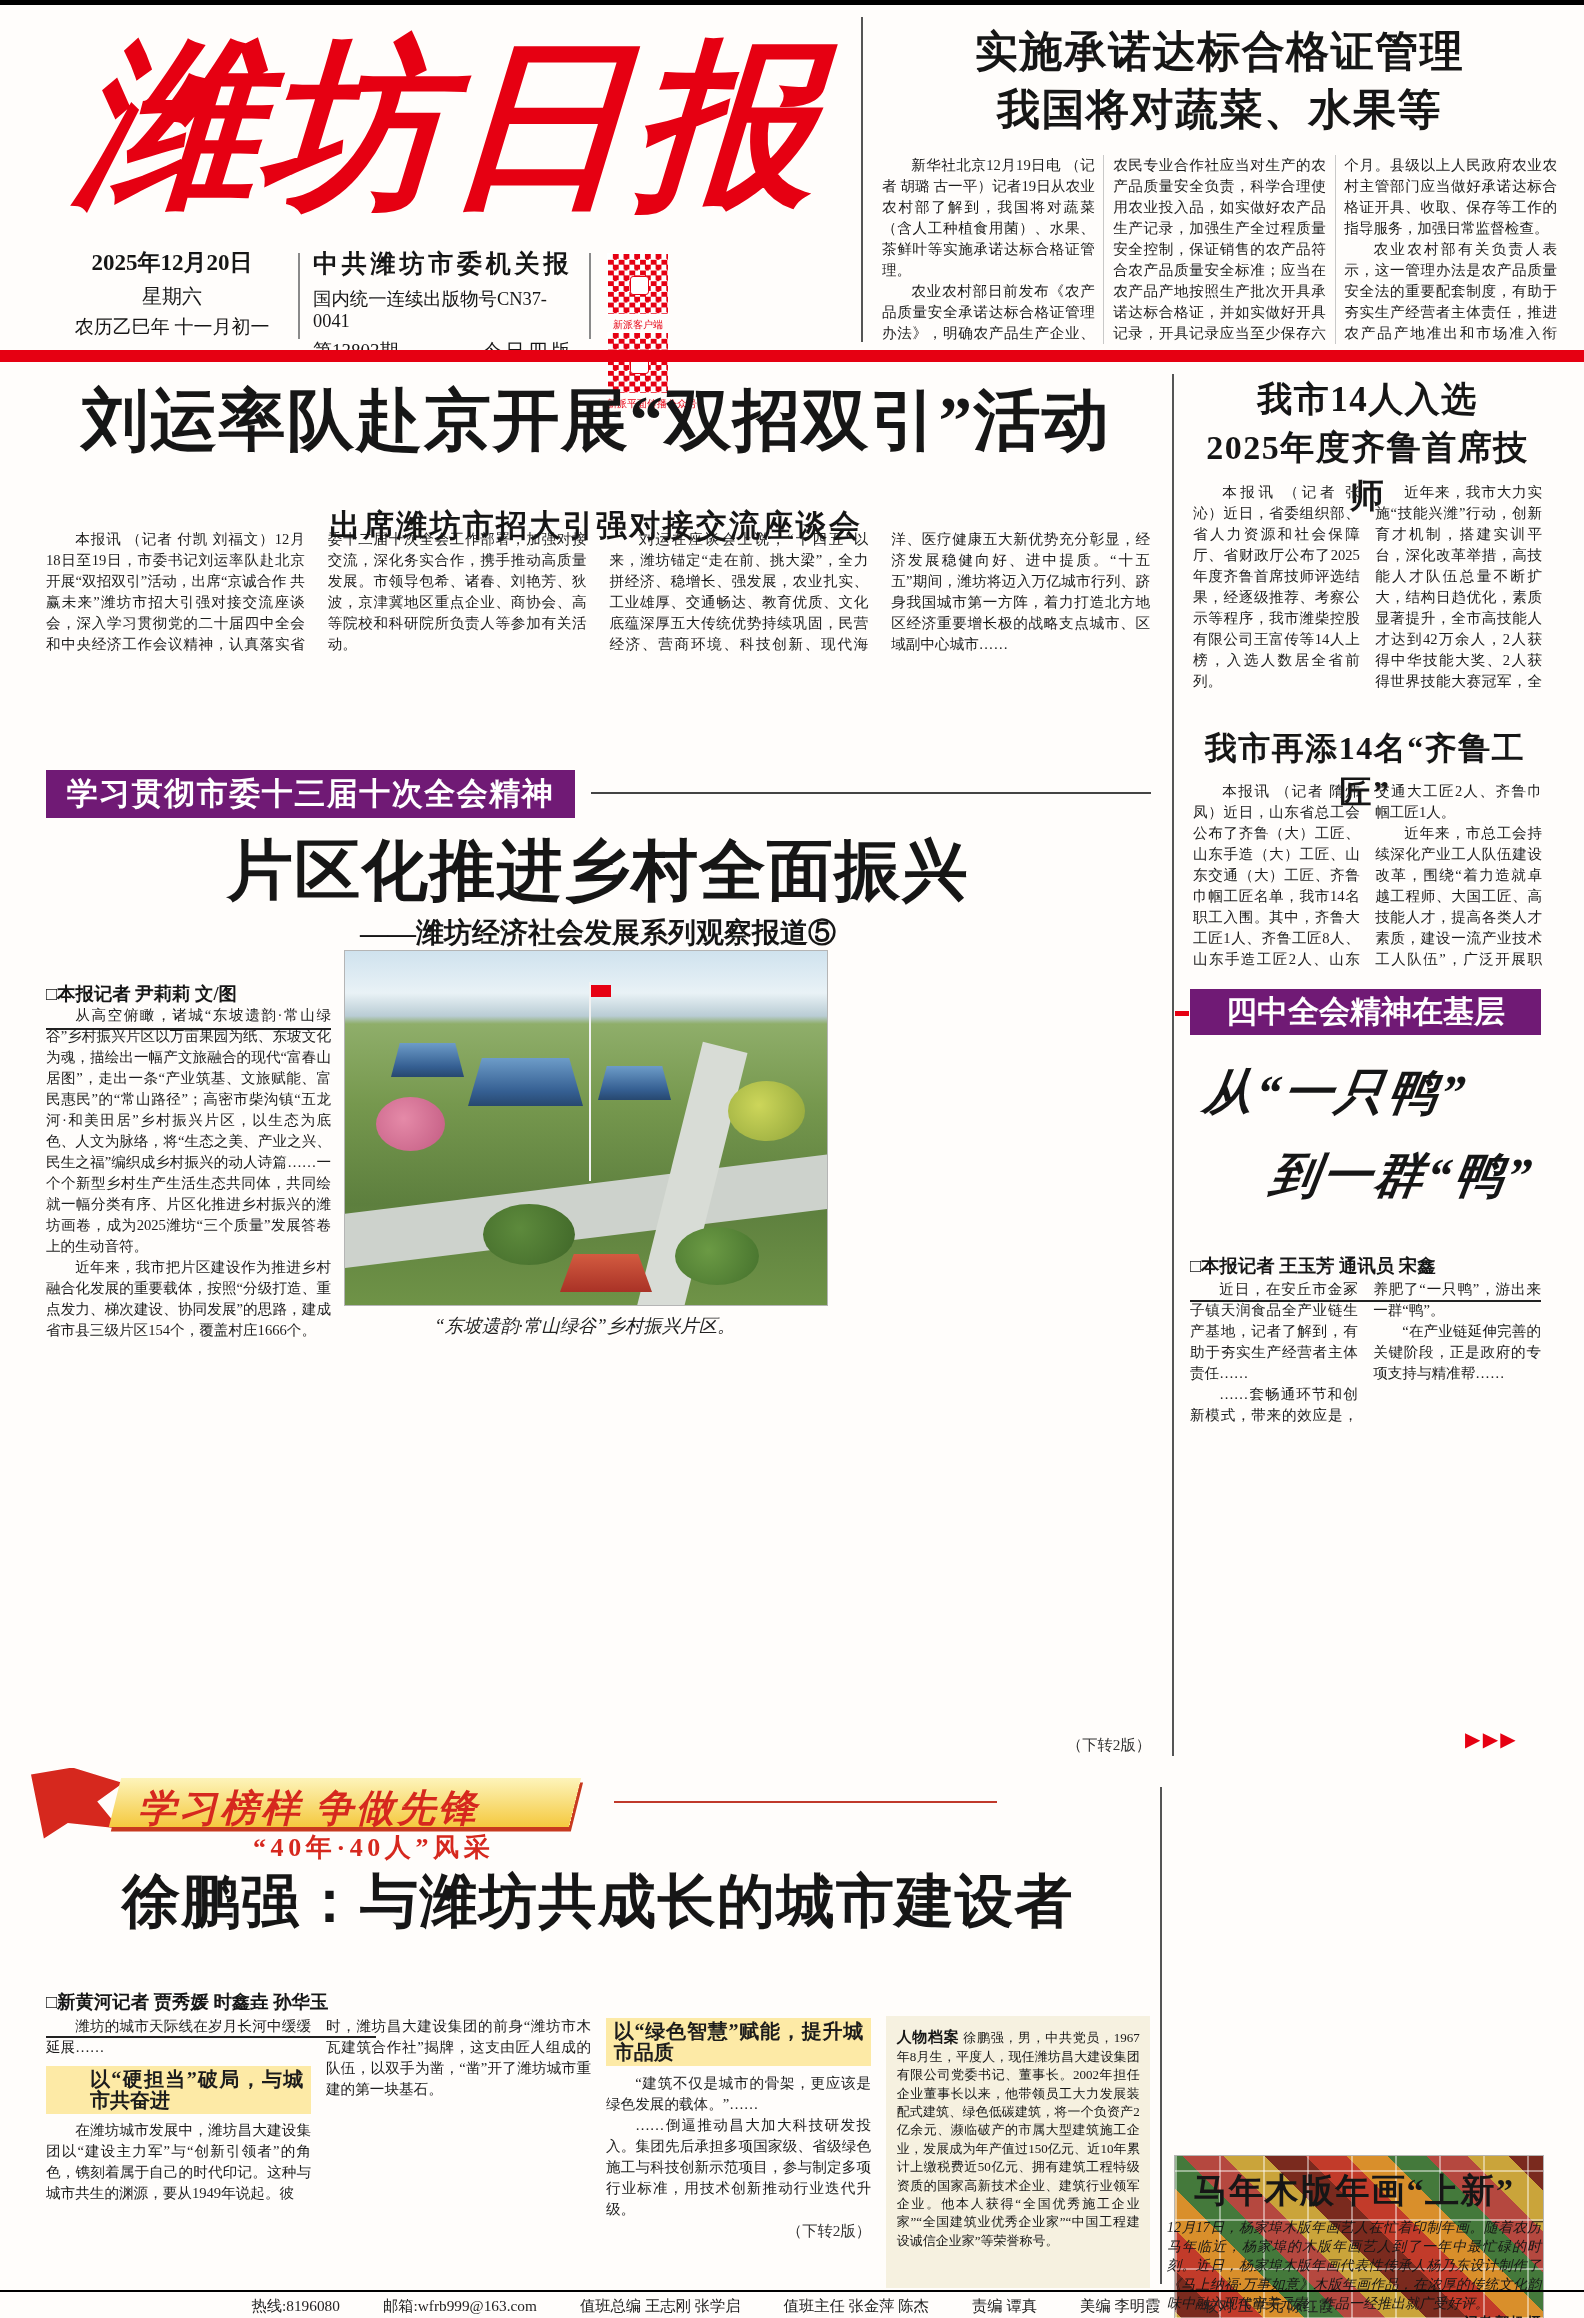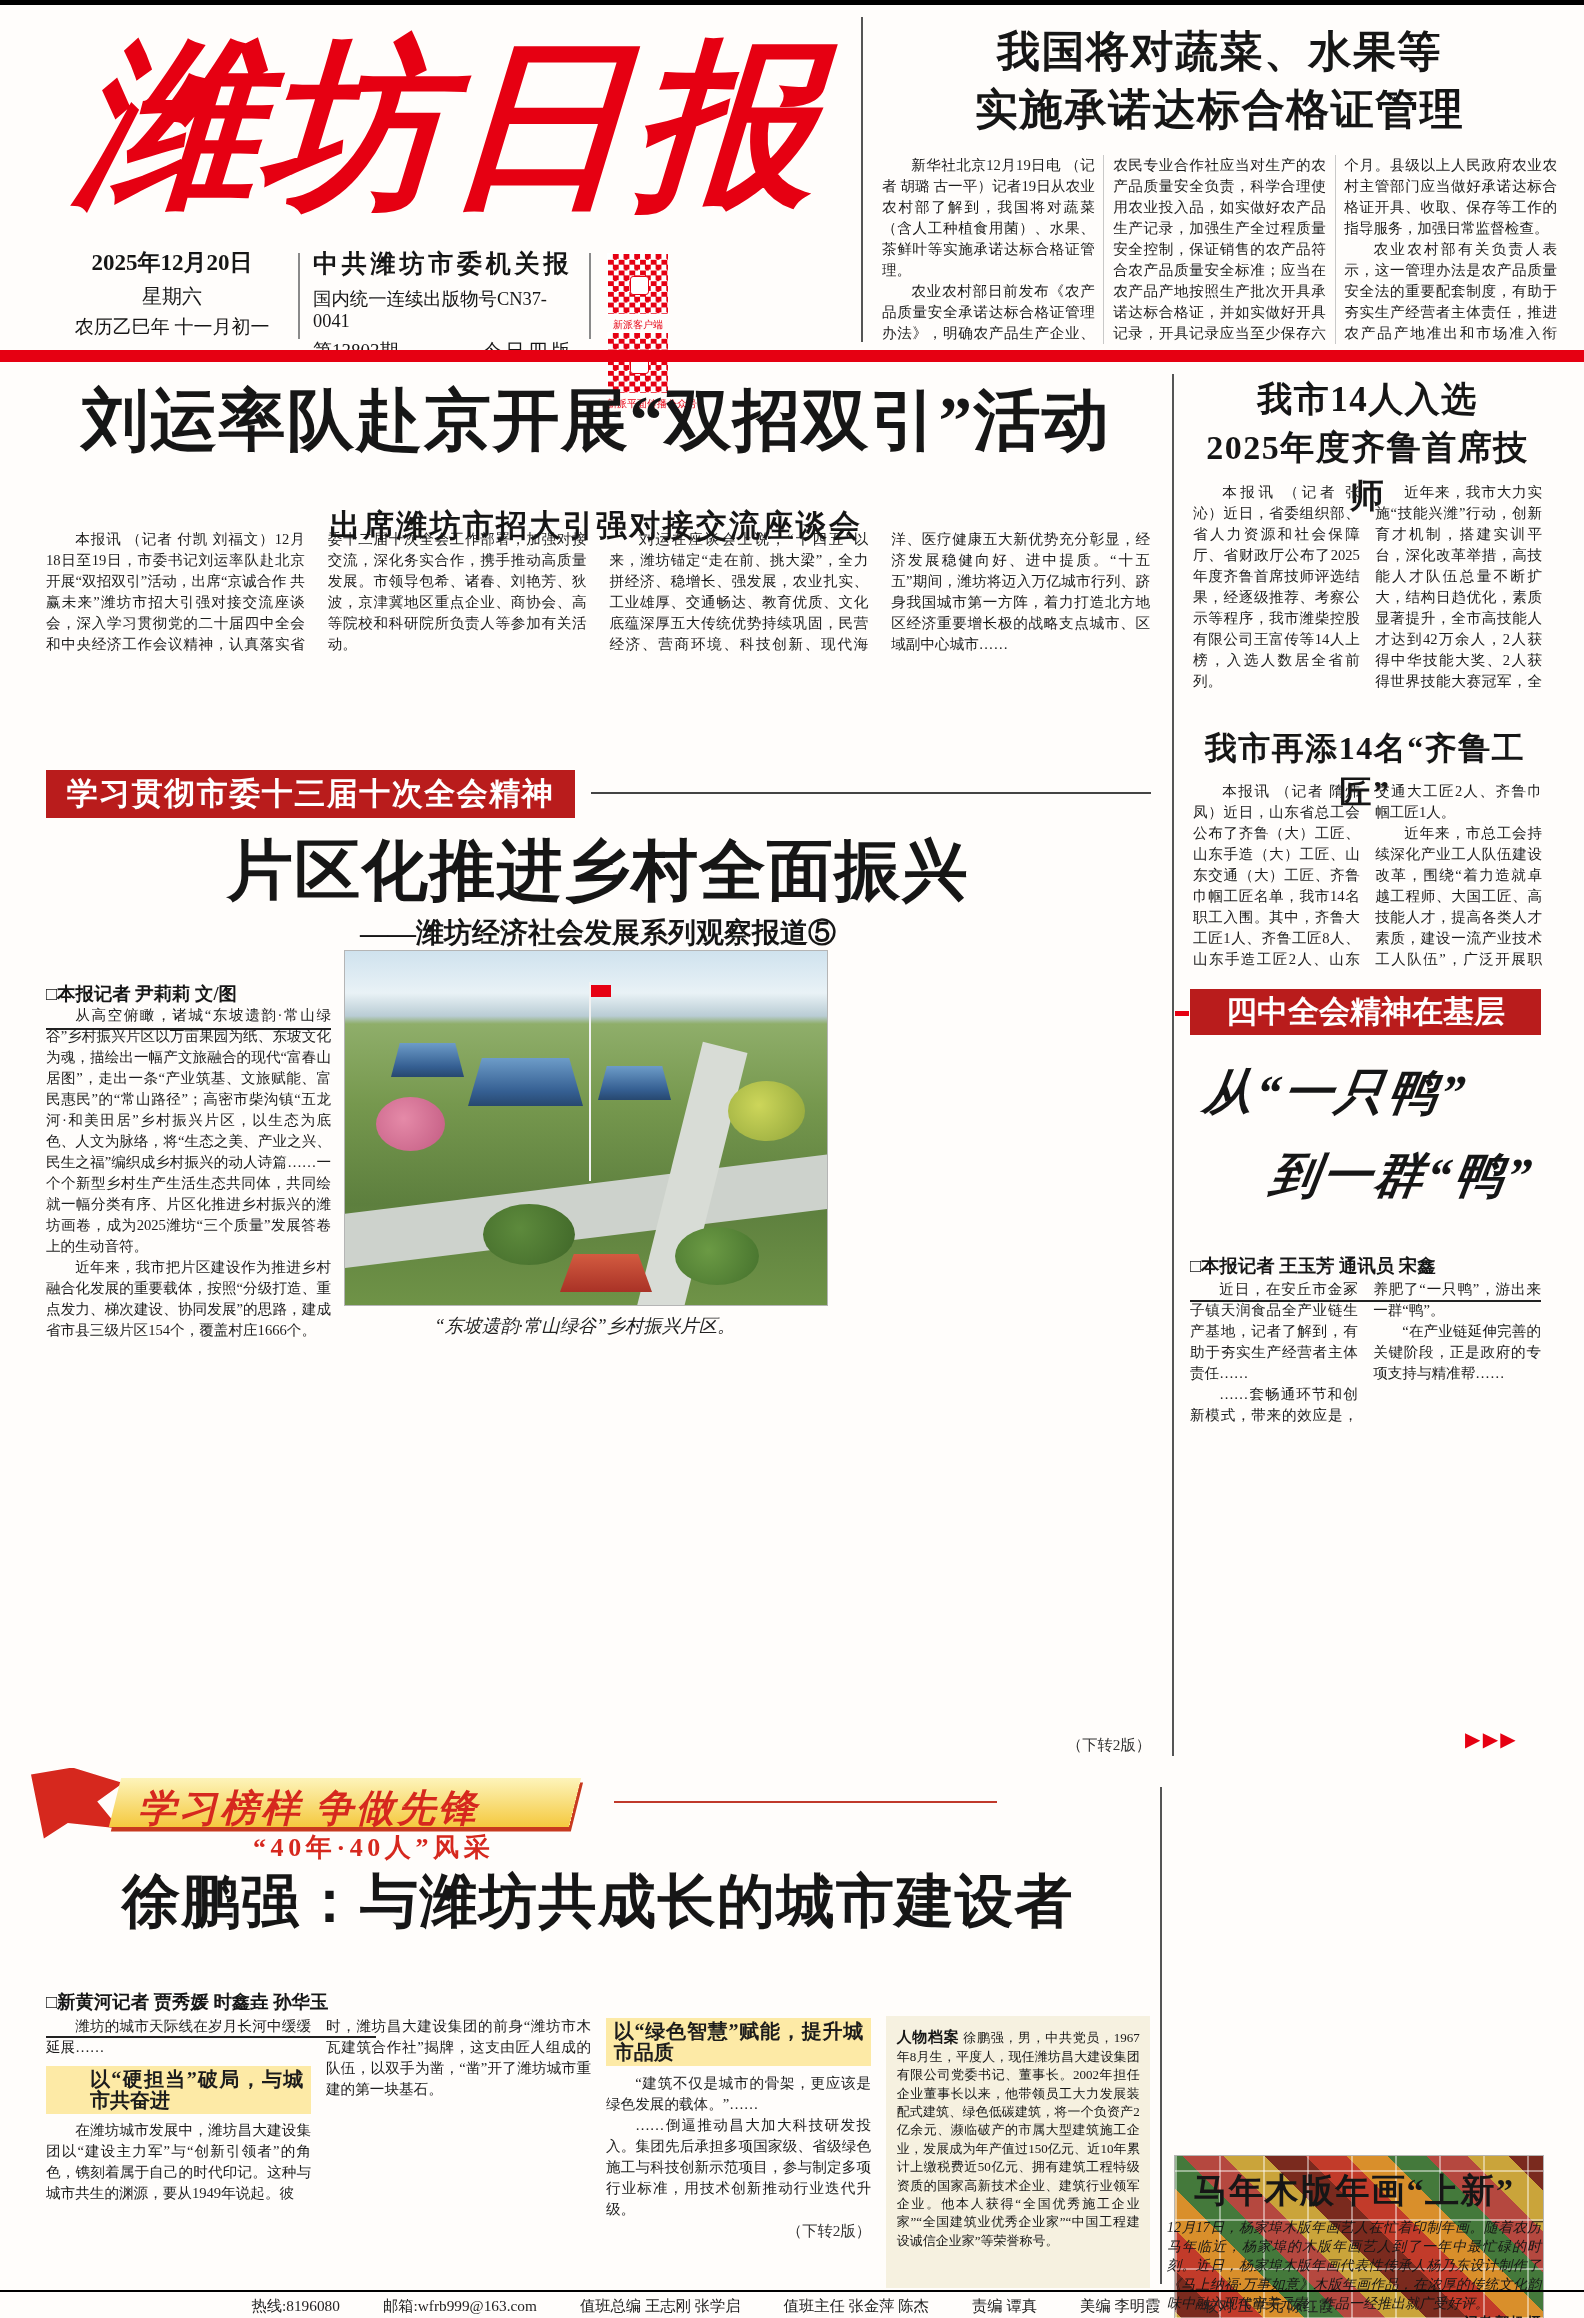--- a/index.html
+++ b/index.html
@@ -20,21 +20,21 @@
   .masthead-title{font-size:181px;line-height:230px;font-weight:900;color:#e60012;
       letter-spacing:4.6px;text-align:center;font-style:italic;transform:skewX(-3deg);}
   .qr{width:60px;height:60px;border:1.5px solid #fff;
       background:repeating-conic-gradient(#e60012 0% 25%, #ffffff 0% 50%);
       background-size:10.7px 10.7px;position:relative;}
   .qr:after{content:"";position:absolute;left:21.5px;top:21.5px;width:17px;height:17px;background:#fff;
       border:1.5px solid #e60012;border-radius:3.1px;}
   .qr-label{font-size:10px;color:#e60012;text-align:center;margin-top:3.1px;}
   
   .huge-head{font-weight:900;letter-spacing:1.5px;}
-  .kicker-box{background:#b91c1c;color:#fff;font-weight:900;text-align:center;}
+  .kicker-box{background:#701a75;color:#fff;font-weight:900;text-align:center;}
   .yellow-sub{background:#fdeaa6;display:inline-block;padding:3.1px 7.7px;font-weight:900;font-size:20px;}
   
   .photo1{background:
      linear-gradient(180deg,#cfe2ee 0px,#e9f2f6 42px,#b9ccd4 65px,#8fae6a 73px,#76984e 153px,#5d7f3e 253px,#6f9347 354px);
      position:relative;overflow:hidden;border:0.8px solid #b5b5b5;}
   .p1-road{position:absolute;left:-31px;top:230px;width:598px;height:54px;background:#cdd2cc;transform:rotate(-7deg);}
   .p1-road2{position:absolute;left:322px;top:92px;width:46px;height:291px;background:#d8dcd6;transform:rotate(14deg);}
   .p1-roof{position:absolute;width:115px;height:48px;background:linear-gradient(180deg,#6d9cc8 0%,#355f92 70%,#27486f 100%);
       clip-path:polygon(0 100%,12% 0,88% 0,100% 100%);}
   .p1-roof.small{width:73px;height:34px;}
@@ -102,22 +102,22 @@
     </div>
     <div style="display:inline-block;vertical-align:top;">
       <div class="qr"></div>
       <div class="qr-label">新派平面传播公众号</div>
     </div>
   </div>
 
   <div class="vline" style="left:861px;top:17px;height:325px;background:#555;"></div>
 
   <div class="abs center" style="left:882px;top:23px;width:675px;">
+    <div class="huge-head" style="font-size:43px;line-height:58px;">实施承诺达标合格证管理</div>
     <div class="huge-head" style="font-size:43px;line-height:58px;">我国将对蔬菜、水果等</div>
-    <div class="huge-head" style="font-size:43px;line-height:58px;">实施承诺达标合格证管理</div>
   </div>
   <div class="abs body-text cols3" style="left:882px;top:155px;width:675px;height:189px;">
     <p>新华社北京12月19日电 （记者 胡璐 古一平）记者19日从农业农村部了解到，我国将对蔬菜（含人工种植食用菌）、水果、茶鲜叶等实施承诺达标合格证管理。</p>
     <p>农业农村部日前发布《农产品质量安全承诺达标合格证管理办法》，明确农产品生产企业、农民专业合作社应当对生产的农产品质量安全负责，科学合理使用农业投入品，如实做好农产品生产记录，加强生产全过程质量安全控制，保证销售的农产品符合农产品质量安全标准；应当在农产品产地按照生产批次开具承诺达标合格证，并如实做好开具记录，开具记录应当至少保存六个月。县级以上人民政府农业农村主管部门应当做好承诺达标合格证开具、收取、保存等工作的指导服务，加强日常监督检查。</p>
     <p>农业农村部有关负责人表示，这一管理办法是农产品质量安全法的重要配套制度，有助于夯实生产经营者主体责任，推进农产品产地准出和市场准入衔接，助力整体提升农产品质量安全管控水平。</p>
 
   </div>
 
   <div class="abs" style="left:0;top:350px;width:1585px;height:11.5px;background:#e60012;"></div>
 

